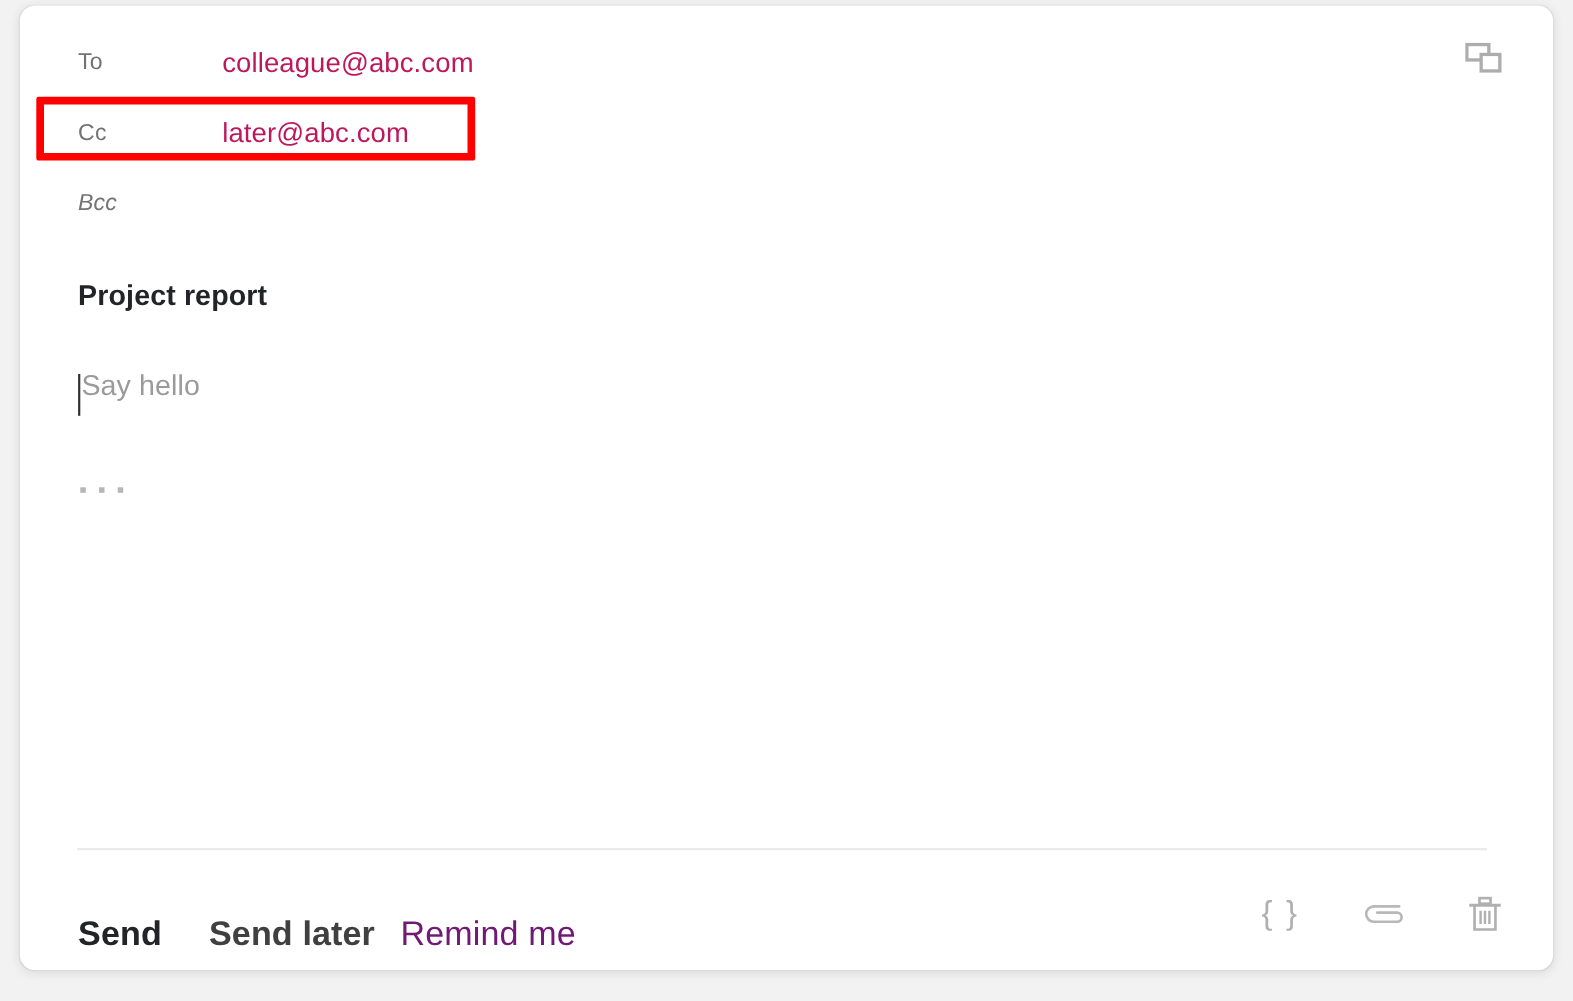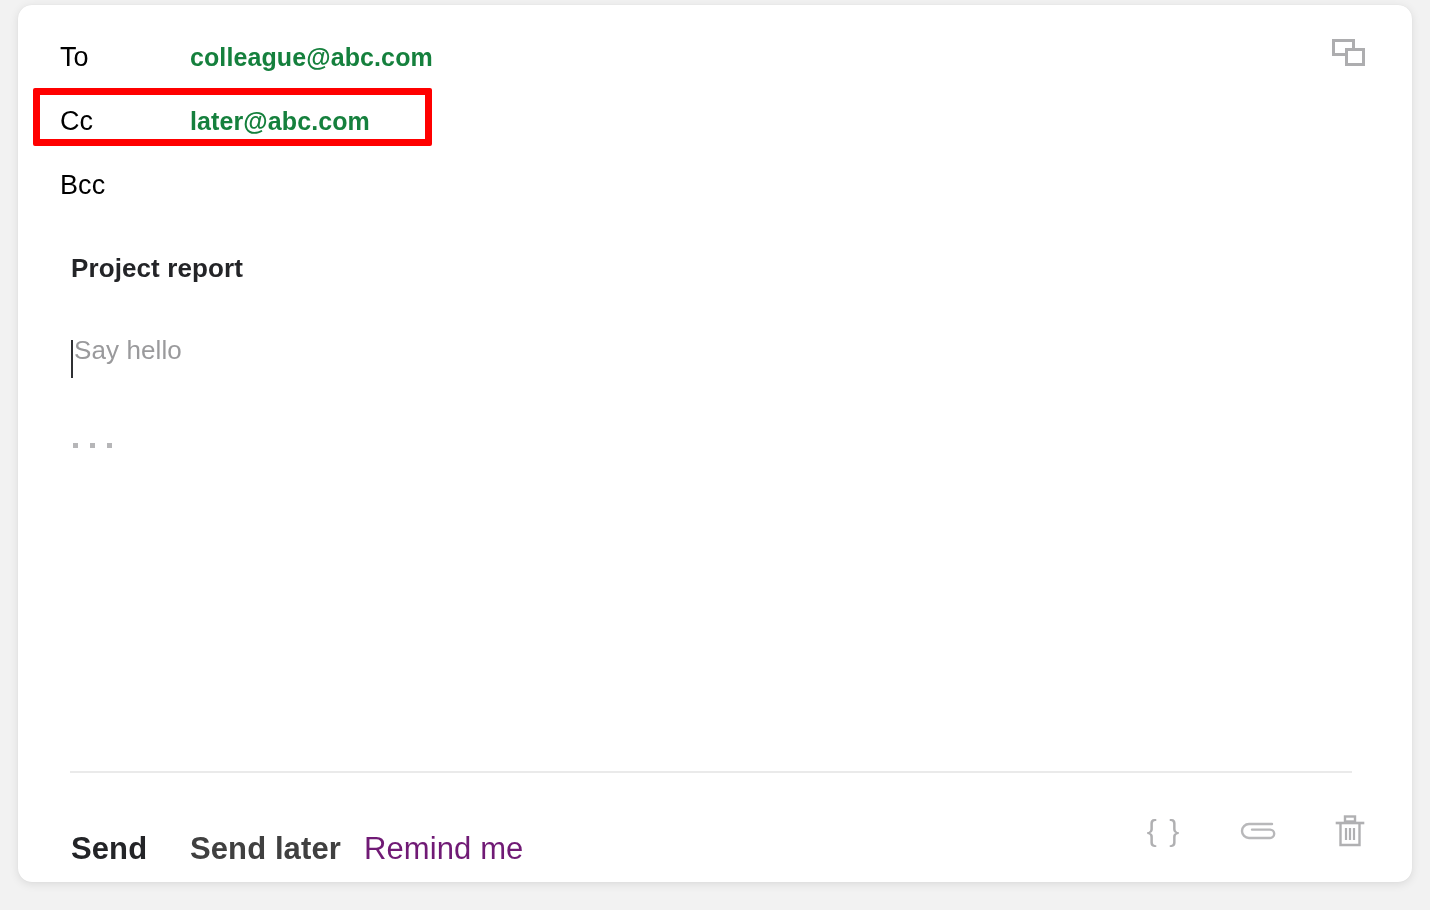--- a/index.html
+++ b/index.html
@@ -36,39 +36,39 @@
   .field-row {
     position: absolute;
     left: 0;
     width: 100%;
     height: 56px;
     display: flex;
     align-items: center;
   }
   .field-label {
     position: absolute;
-    left: 42px;
-    font-size: 27px;
-    color: #000000;
+    left: 53px;
+    font-size: 21px;
+    color: #737373;
     font-weight: 400;
     letter-spacing: 0.1px;
     white-space: nowrap;
   }
   .field-value {
     position: absolute;
-    left: 172px;
+    left: 184px;
     font-size: 25px;
-    color: #15803d;
-    font-weight: 700;
+    color: #be185d;
+    font-weight: 400;
     letter-spacing: 0.1px;
     white-space: nowrap;
   }
   #row-to    { top: 24px; }
   #row-cc    { top: 88px; }
-  #row-bcc   { top: 152px; }
+  #row-bcc   { top: 152px; font-style: italic; }
 
   
   #cc-highlight {
     position: absolute;
     left: 15px;
     top: 83px;
     width: 399px;
     height: 58px;
     border: 7px solid #ff0000;
     box-sizing: border-box;

